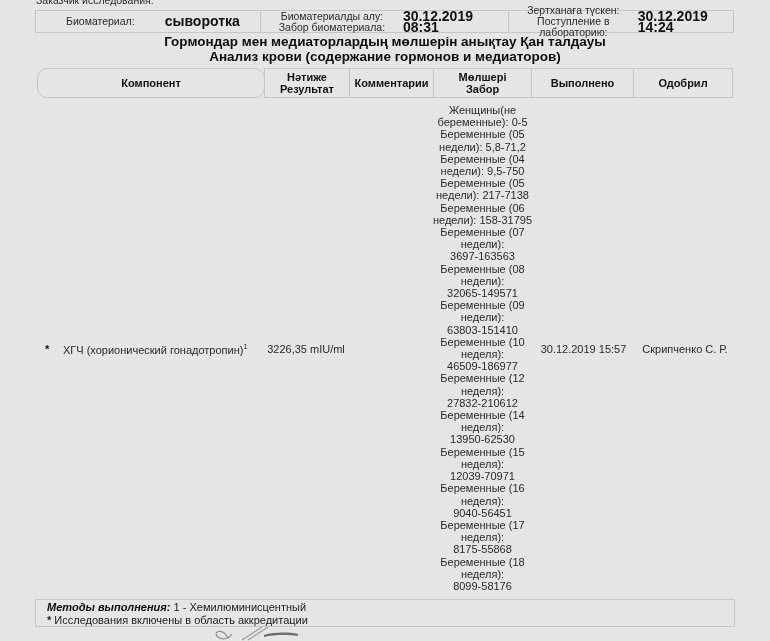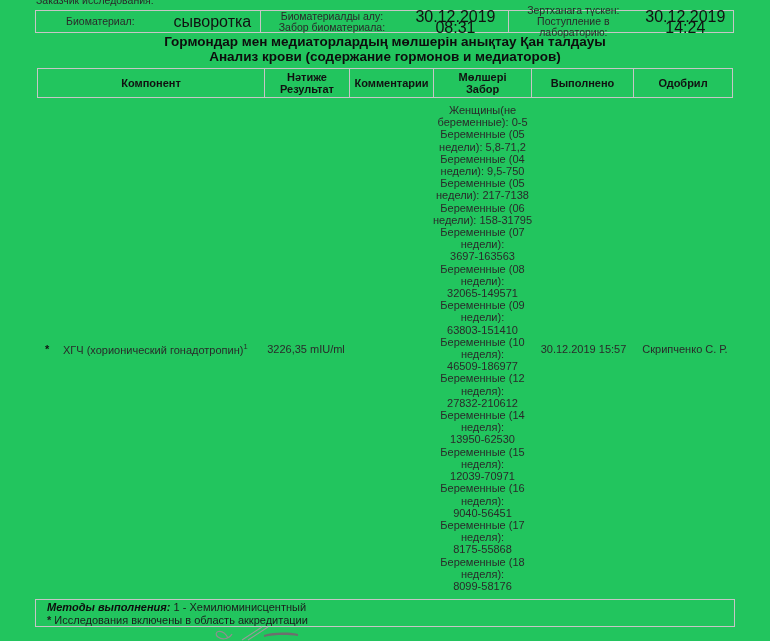--- a/index.html
+++ b/index.html
@@ -3,40 +3,40 @@
 <meta charset="utf-8">
 <style>
   html,body{margin:0;padding:0;}
   body{
     width:770px;height:641px;
     background:#ffffff;
     font-family:"Liberation Sans","DejaVu Sans",sans-serif;
     color:#1c1c1c;
     overflow:hidden;
   }
-  .page{position:relative;width:770px;height:641px;overflow:hidden;background:#22c55e;}
+  .page{position:relative;width:770px;height:641px;overflow:hidden;background:#e5e5e5;}
 
   
   .customer-line{
     position:absolute;left:36px;top:-6px;
     font-size:10.5px;color:#2a2a2a;white-space:nowrap;
   }
 
   
   .specimen-bar{
     position:absolute;left:35px;top:10px;width:700px;height:23px;
     display:flex;box-sizing:border-box;
   }
   .spec-cell{
     border:1px solid #c6c6c6;box-sizing:border-box;
     display:flex;align-items:center;height:23px;margin-left:-1px;
   }
   .spec-cell:first-child{margin-left:0;}
   .spec-cell .lbl-col{flex:1.35;text-align:center;font-size:10.5px;line-height:11px;color:#2a2a2a;}
-  .spec-cell .val-col{flex:1;text-align:center;font-size:16px;line-height:11px;font-weight:normal;color:#111;}
+  .spec-cell .val-col{flex:1;font-size:14px;line-height:11px;font-weight:bold;color:#111;}
   .cell-biomaterial{width:226px;}
   .cell-collection{width:249px;}
   .cell-received{width:226px;}
 
   
   .report-title{
     position:absolute;left:0;top:35px;width:770px;
     text-align:center;font-weight:bold;color:#0d0d0d;
     font-size:13.5px;line-height:14.5px;
   }
@@ -45,21 +45,21 @@
   .results-header{
     position:absolute;left:35px;top:68px;width:700px;height:30px;
     display:flex;
   }
   .hdr-cell{
     border:1px solid #c6c6c6;box-sizing:border-box;margin-left:-1px;
     display:flex;align-items:center;justify-content:center;
     font-weight:bold;font-size:11px;line-height:12.5px;color:#111;
     text-align:center;white-space:pre-line;height:30px;
   }
-  .hdr-cell:first-child{margin-left:2px;}
+  .hdr-cell:first-child{margin-left:2px;border-radius:10px;}
   .w-component{width:228px;}
   .w-result{width:86px;}
   .w-comments{width:85px;}
   .w-norm{width:99px;}
   .w-performed{width:103px;}
   .w-approved{width:100px;}
 
   
   .body-cell{
     position:absolute;top:100px;height:498px;box-sizing:border-box;

